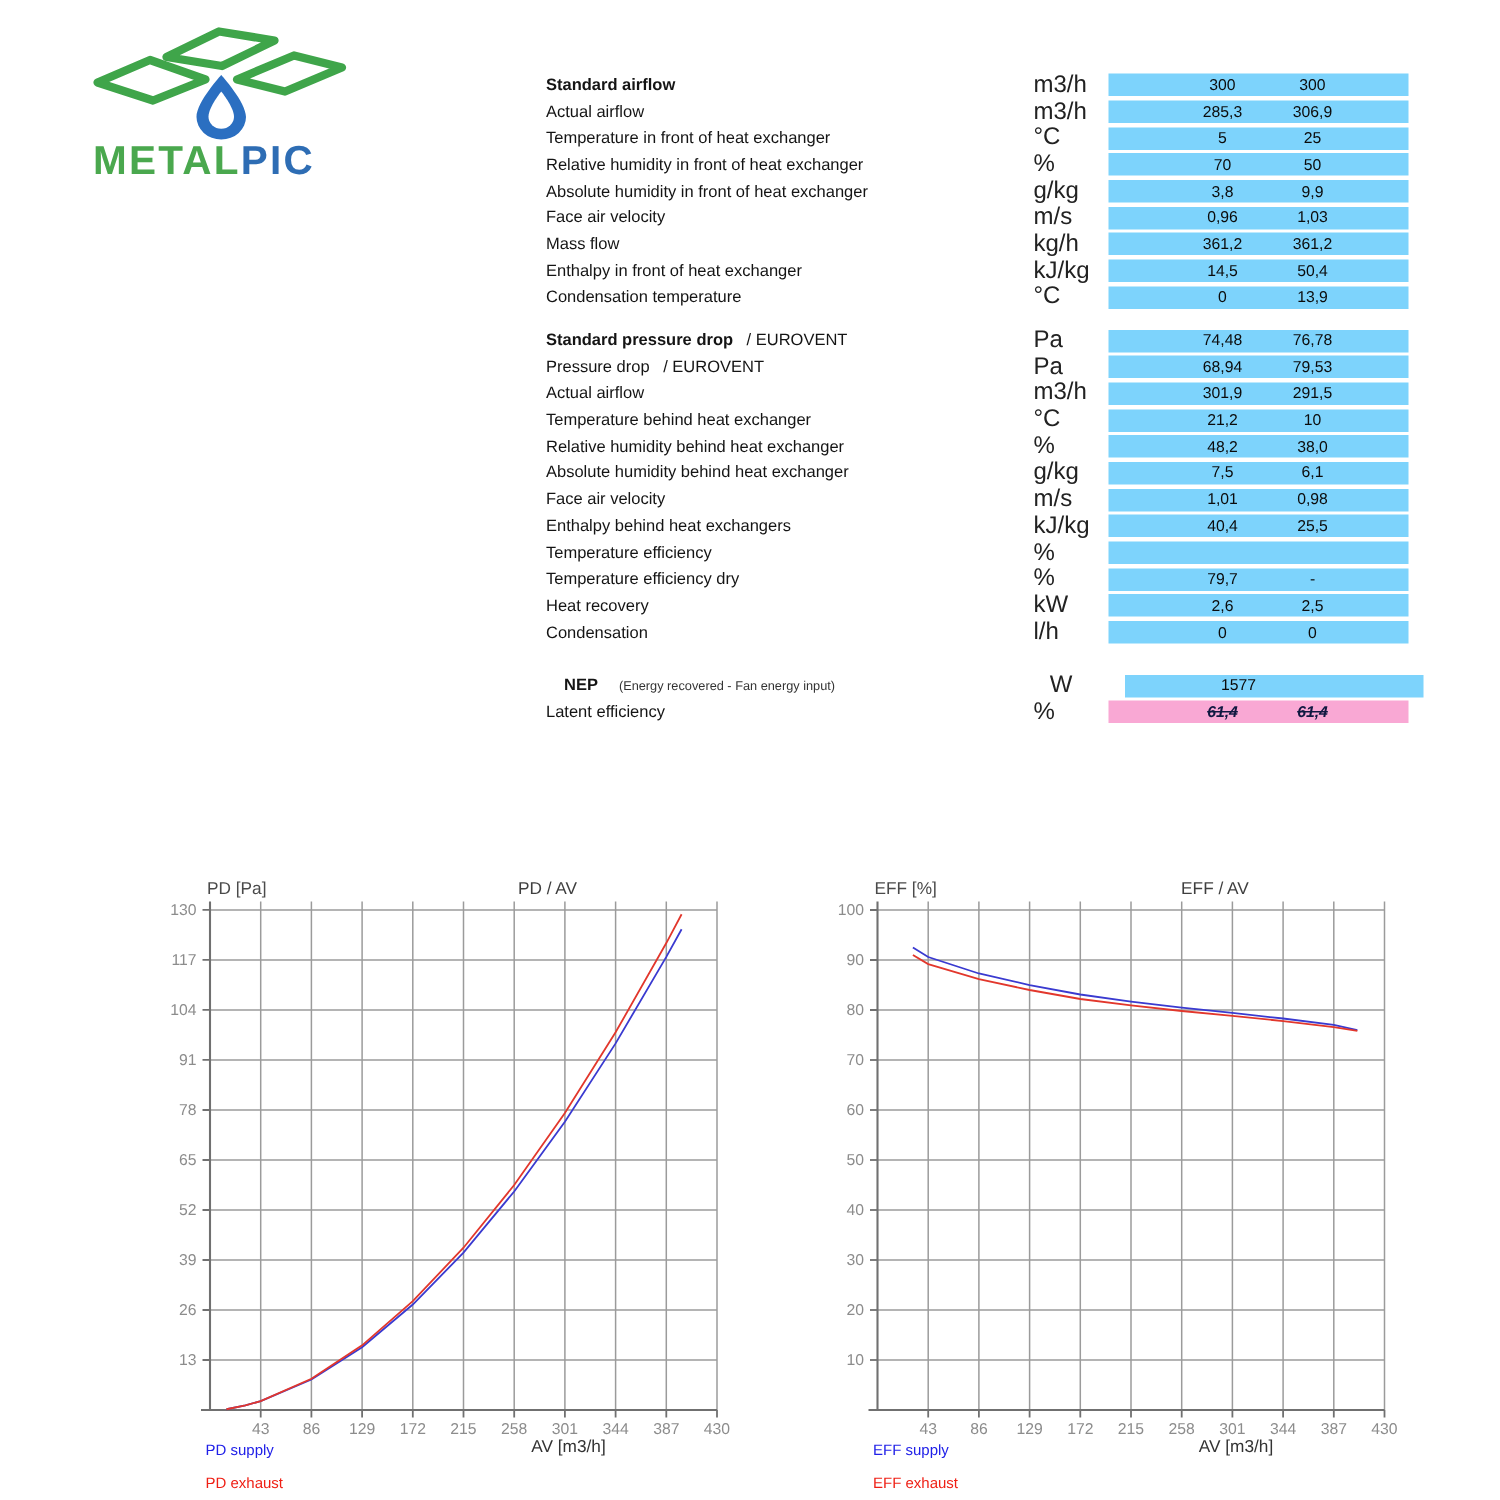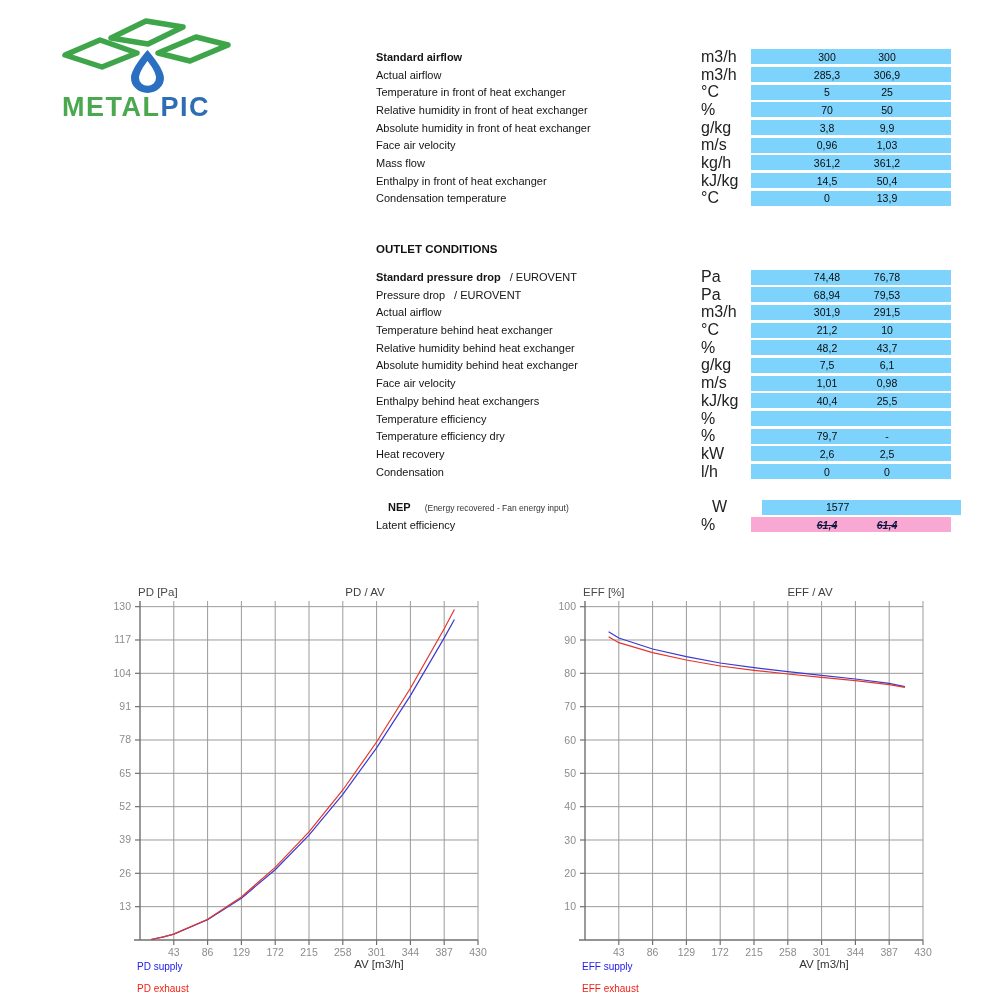--- a/index.html
+++ b/index.html
@@ -4,21 +4,21 @@
 <style>
   html,body{margin:0;padding:0;}
   body{
     width:1000px;height:1000px;background:#ffffff;position:relative;
     font-family:"Liberation Sans", sans-serif;
     -webkit-font-smoothing:antialiased;
   }
   
   #logo{position:absolute;left:55px;top:12px;width:190px;height:112px;}
   
-  #tables{position:absolute;left:376px;top:48px;width:585px;}
+  #tables{position:absolute;left:364px;top:48px;width:585px;}
   .t-row{display:flex;align-items:center;height:17.7px;}
   .t-label{width:325px;font-size:11px;color:#141414;white-space:nowrap;overflow:hidden;}
   .t-label .lbl-bold{font-weight:bold;}
   .t-label .lbl-rest{margin-left:9px;}
   .t-label .lbl-note{font-size:8.5px;margin-left:14px;color:#333;}
   .t-unit{width:50px;font-size:16px;color:#222;}
   .t-bar{width:200px;height:15px;display:flex;align-items:center;font-size:10.5px;color:#0b0b0b;}
   .t-bar.green{background:#7dd3fc;}
   .t-bar.blue{background:#f9a8d4;}
   .t-bar .v1{display:inline-block;width:60px;margin-left:46px;text-align:center;}
@@ -115,21 +115,20 @@
       </div>
       <div class="t-row">
         <span class="t-label"><span>Condensation temperature</span></span>
         <span class="t-unit">°C</span>
         <span class="t-bar green">
           <span class="v1">0</span>
           <span class="v2">13,9</span>
         </span>
       </div>
     </div>
-  <div id="outlet-heading">OUTLET CONDITIONS</div>
   <div id="outlet-table">
       <div class="t-row">
         <span class="t-label"><span class="lbl-bold">Standard pressure drop</span><span class="lbl-rest">/ EUROVENT</span></span>
         <span class="t-unit">Pa</span>
         <span class="t-bar green">
           <span class="v1">74,48</span>
           <span class="v2">76,78</span>
         </span>
       </div>
       <div class="t-row">
@@ -154,21 +153,21 @@
         <span class="t-bar green">
           <span class="v1">21,2</span>
           <span class="v2">10</span>
         </span>
       </div>
       <div class="t-row">
         <span class="t-label"><span>Relative humidity behind heat exchanger</span></span>
         <span class="t-unit">%</span>
         <span class="t-bar green">
           <span class="v1">48,2</span>
-          <span class="v2">43,7</span>
+          <span class="v2">38,0</span>
         </span>
       </div>
       <div class="t-row">
         <span class="t-label"><span>Absolute humidity behind heat exchanger</span></span>
         <span class="t-unit">g/kg</span>
         <span class="t-bar green">
           <span class="v1">7,5</span>
           <span class="v2">6,1</span>
         </span>
       </div>

